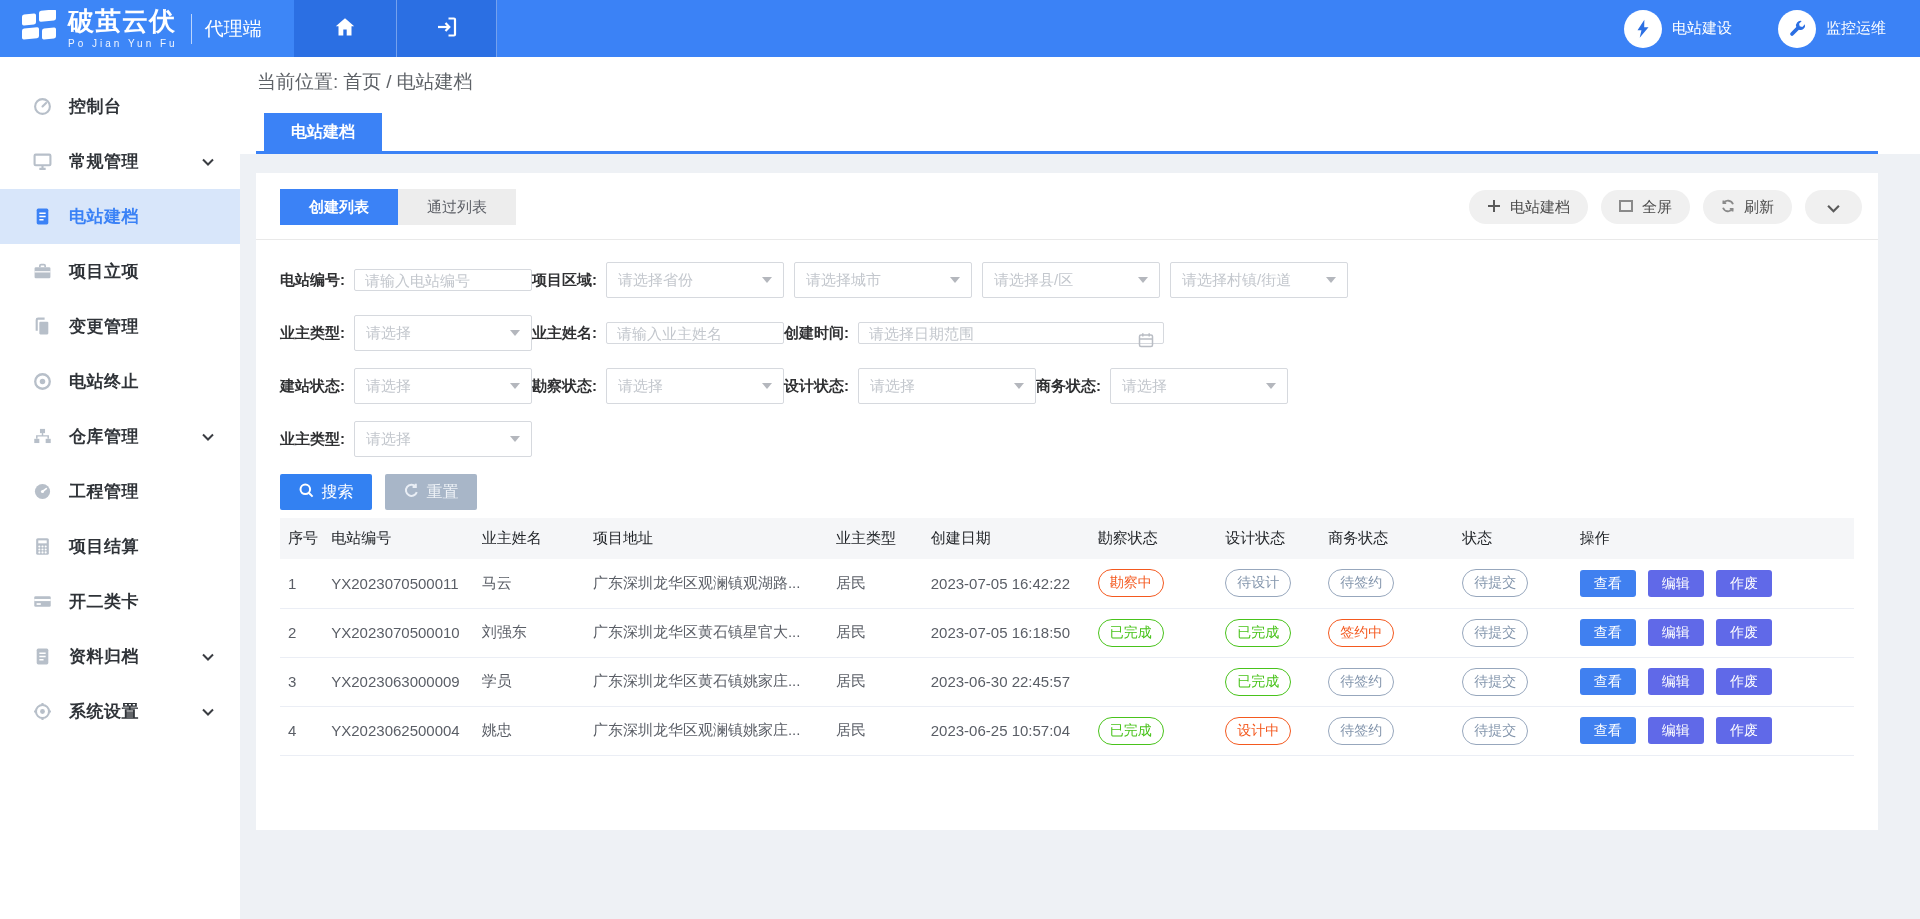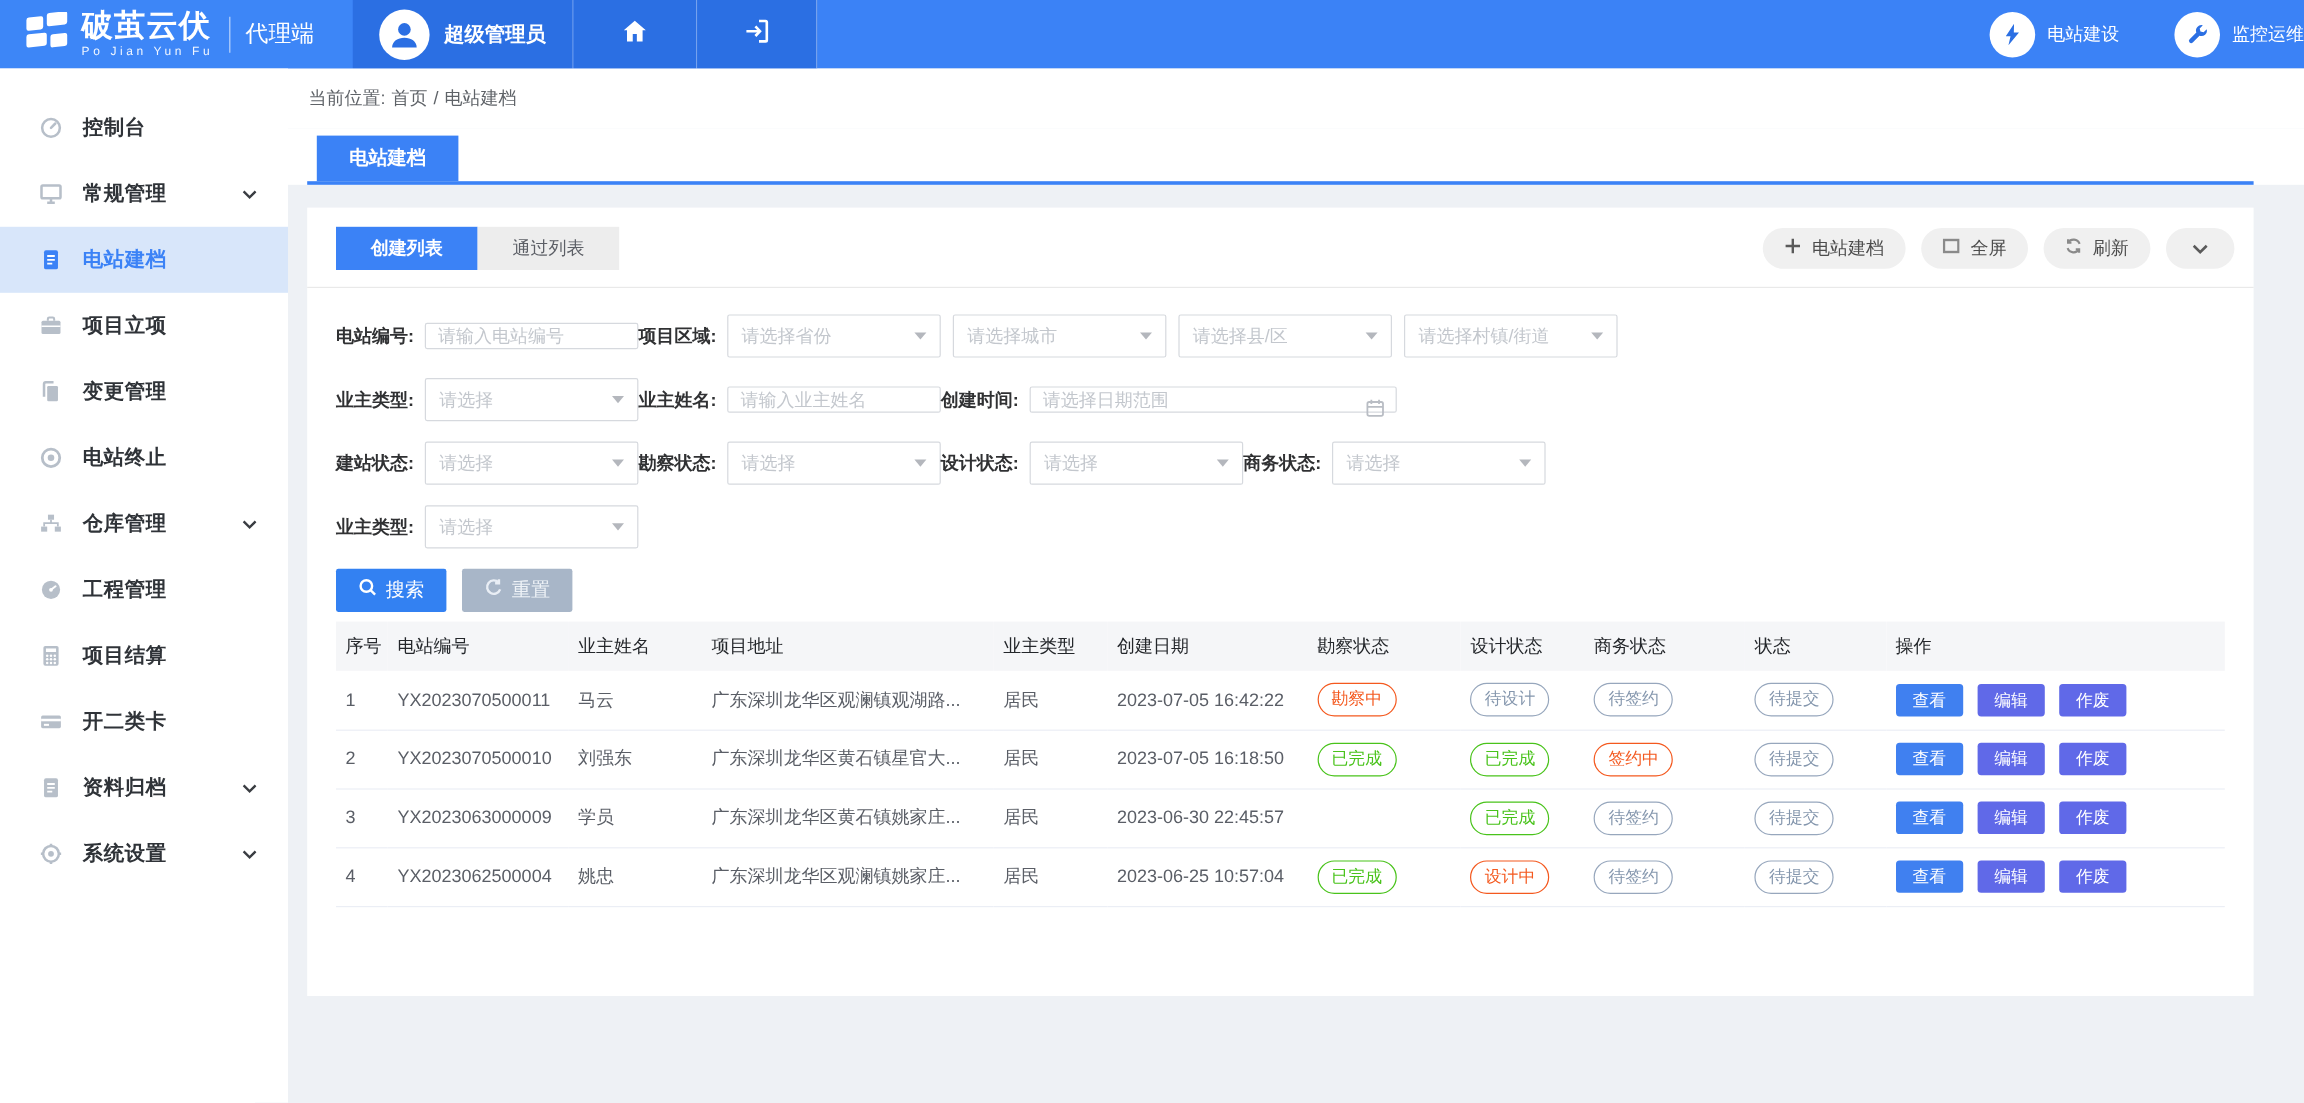--- a/index.html
+++ b/index.html
@@ -16,38 +16,38 @@
     color:#fff; font-size:19px; line-height:30px; height:30px; }
   .hsec { background:#2b6fe3; display:flex; align-items:center; justify-content:center;
     border-right:1px solid rgba(255,255,255,.35); cursor:pointer; }
   .user-sec { padding:0 22px; gap:12px; }
   .avatar { width:42px; height:42px; border-radius:50%; background:#fff; display:flex;
     align-items:center; justify-content:center; }
   .user-name { color:#fff; font-size:17px; font-weight:bold; }
   .home-sec { width:103px; }
   .exit-sec { width:100px; }
   .hspacer { flex:1; }
-  .mods { display:flex; align-items:center; gap:46px; }
+  .mods { display:flex; align-items:center; gap:46px; padding-right:34px; }
   .mod { display:flex; align-items:center; gap:10px; color:#fff; font-size:15px; cursor:pointer; }
   .mod-circle { width:38px; height:38px; border-radius:50%; background:#fff; display:flex;
     align-items:center; justify-content:center; }
 
   
   .layout { display:flex; height:862px; }
   .sidebar { width:240px; flex-shrink:0; background:#fff; padding-top:22px; }
   .snav-item { height:55px; display:flex; align-items:center; padding:0 26px 0 32px; cursor:pointer; }
   .s-icon { width:20px; height:20px; margin-right:17px; display:flex; align-items:center; justify-content:center; }
   .snav-label { font-size:17px; color:#2f3338; font-weight:600; letter-spacing:.5px; }
   .snav-chevron { margin-left:auto; display:flex; }
   .snav-item.active { background:#d8e6fa; }
   .snav-item.active .snav-label { color:#3b82f6; }
 
   .main { flex:1; display:flex; flex-direction:column; overflow:hidden; }
   .crumb { background:#fff; height:50px; display:flex; align-items:center; padding-left:17px;
-    font-size:15px; color:#5f6368; gap:5px; }
+    font-size:19px; color:#5f6368; gap:5px; }
   .tabstrip { background:#fff; padding:6px 42px 0 16px; }
   .tabstrip-inner { border-bottom:3px solid #3b82f6; padding-left:8px; }
   .page-tab { display:inline-flex; width:118px; height:38px; background:#3b82f6; color:#fff;
     font-size:16px; font-weight:bold; align-items:center; justify-content:center; }
 
   .card { background:#fff; margin:19px 42px 0 16px; height:657px; display:flex; flex-direction:column; }
 
   
   .card-head { display:flex; align-items:center; padding:16px 16px 14px 24px; border-bottom:1px solid #e9e9e9; }
   .ltab { width:118px; height:36px; display:inline-flex; align-items:center; justify-content:center;
@@ -123,29 +123,20 @@
         <rect x="22" y="21" width="14" height="11" rx="2" fill="#fff" transform="skewY(-6)"></rect>
       </svg>
     </span>
     <span>
       <div class="brand-title">破茧云伏</div>
       <div class="brand-sub">Po Jian Yun Fu</div>
     </span>
     <span class="portal">代理端</span>
   </div>
 
-  <div class="hsec user-sec">
-    <span class="avatar">
-      <svg viewBox="0 0 24 24" width="30" height="30">
-        <circle cx="12" cy="8.4" r="4.2" fill="#2b6fe3"></circle>
-        <path d="M3.8 20.5c0-4.3 3.7-6.6 8.2-6.6s8.2 2.3 8.2 6.6z" fill="#2b6fe3"></path>
-      </svg>
-    </span>
-    <span class="user-name">超级管理员</span>
-  </div>
 
   <div class="hsec home-sec">
     <span>
       <svg viewBox="0 0 24 24" width="24" height="24">
         <path d="M12 3.2l9.2 8.1h-2.7v9.2h-4.8v-6.1h-3.4v6.1H5.5v-9.2H2.8z" fill="#fff"></path>
       </svg>
     </span>
   </div>
 
   <div class="hsec exit-sec">

